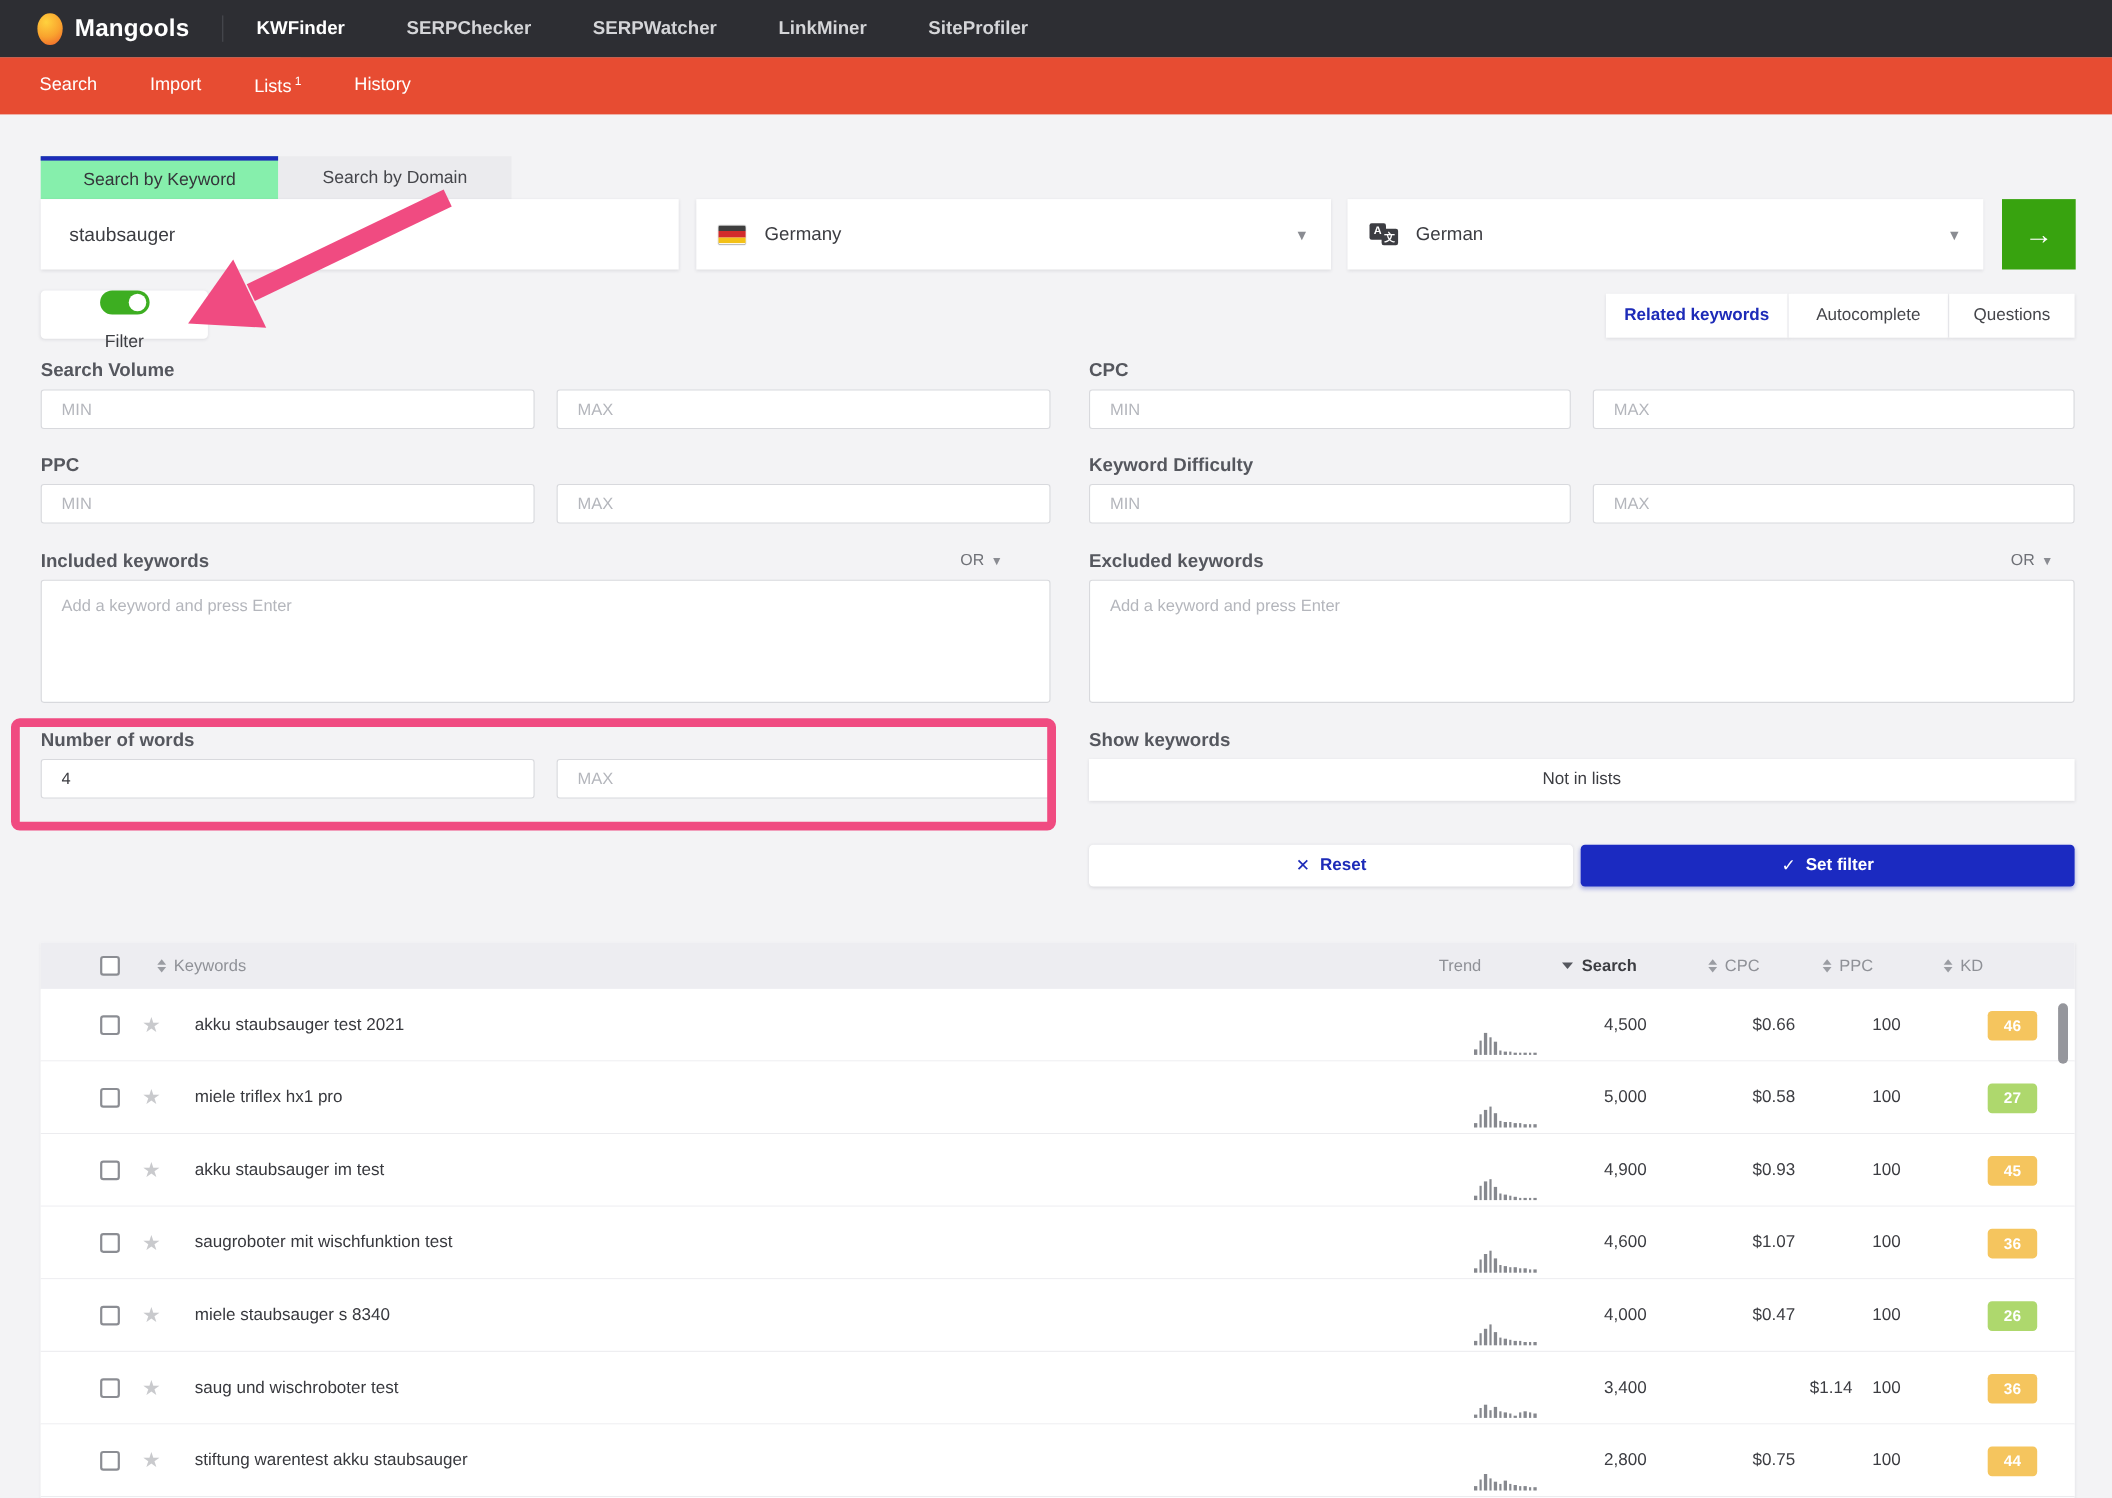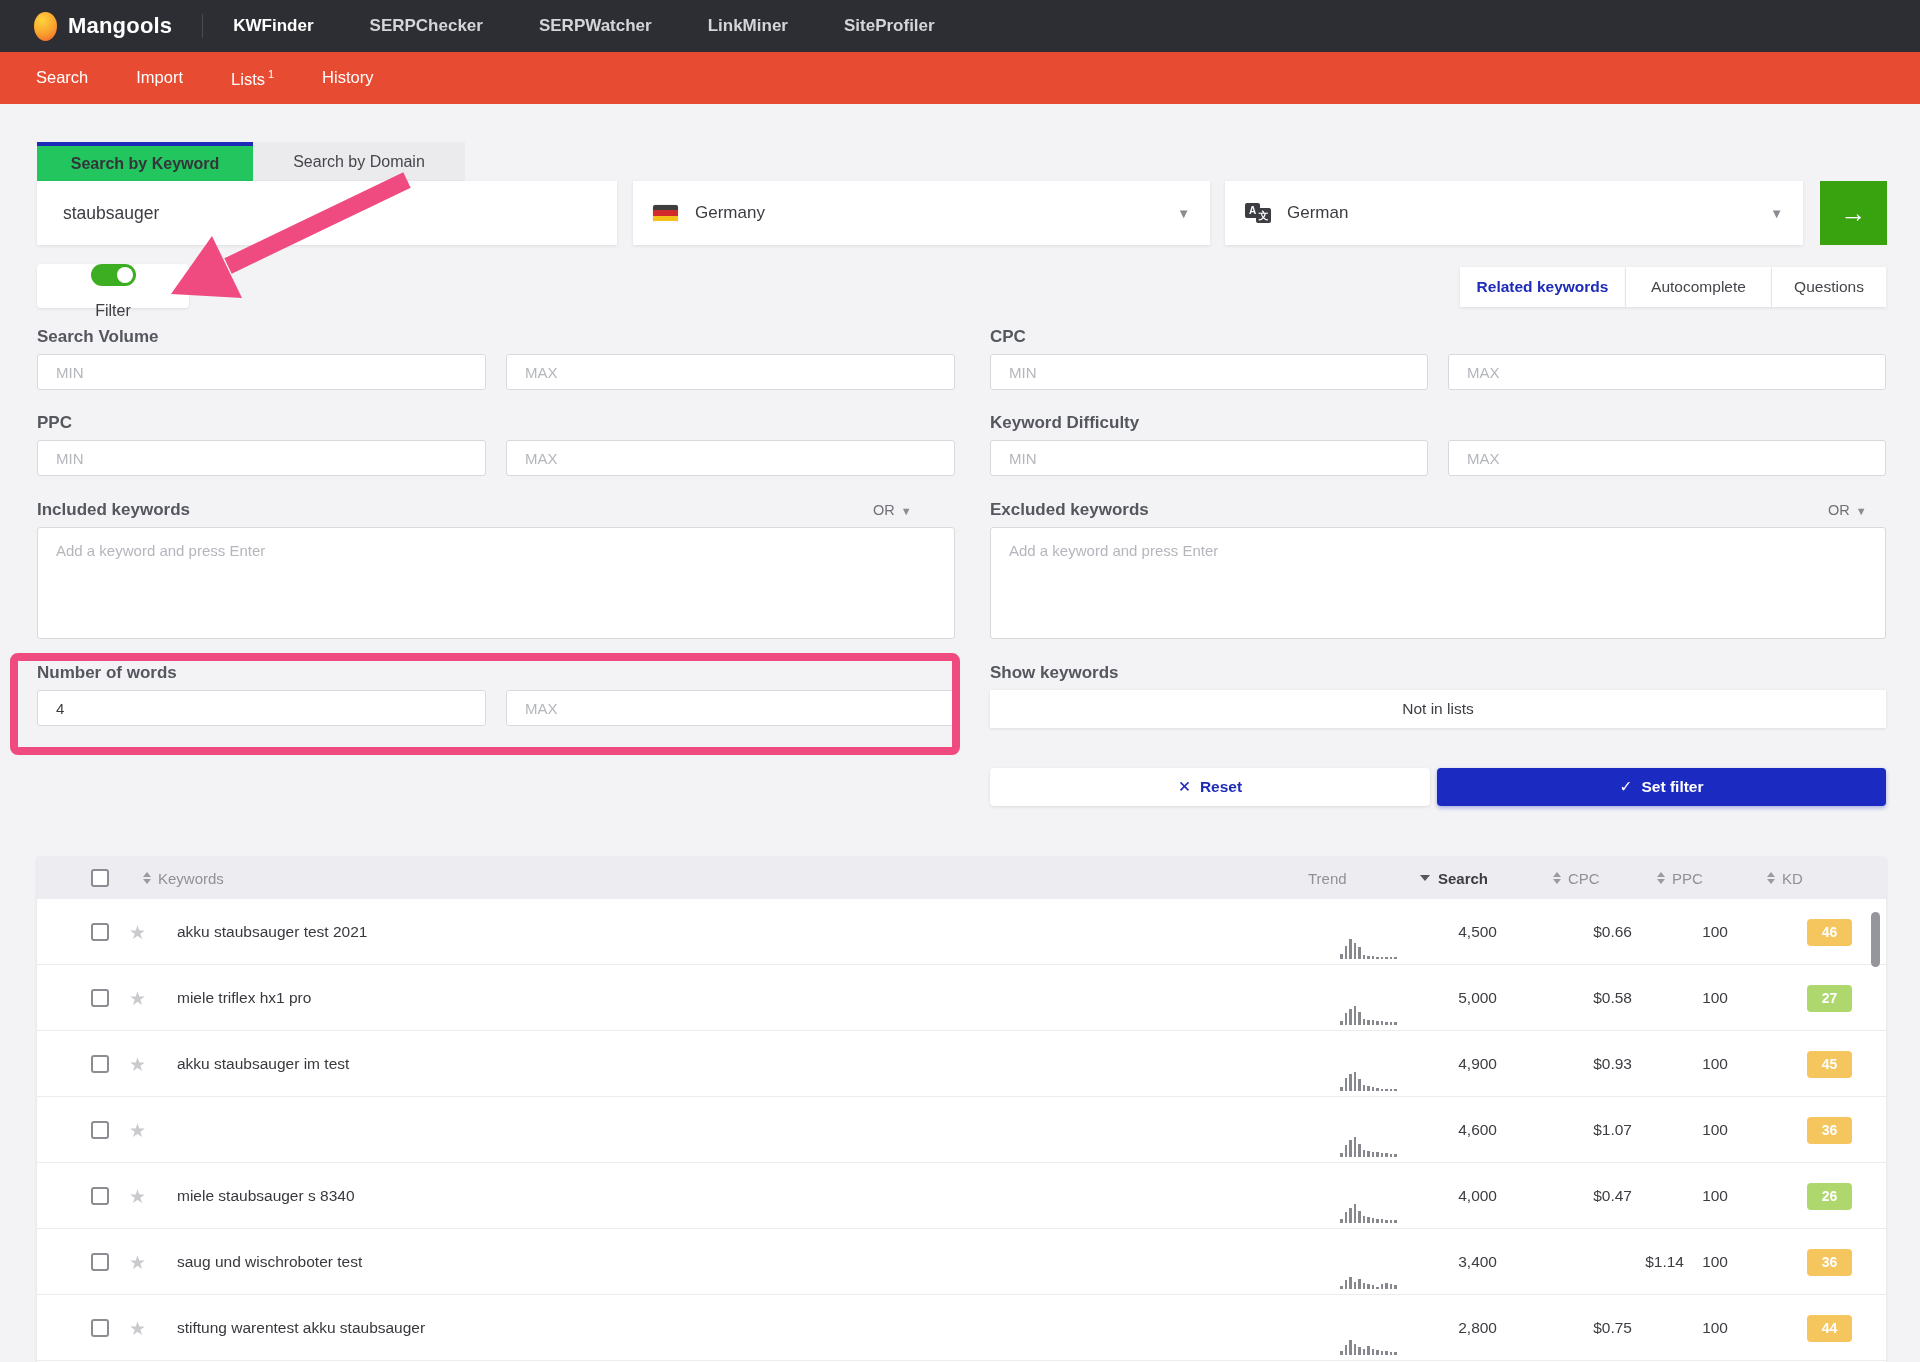--- a/index.html
+++ b/index.html
@@ -18,21 +18,21 @@
   .topnav-item.active { color:#ffffff; font-weight:700; }
 
   
   .subnav { position:absolute; left:0; top:52px; right:0; height:52px; background:#e74c32; display:flex; align-items:center; padding-left:36px; z-index:20; }
   .subnav-item { color:#fff; font-size:16.5px; margin-right:48px; cursor:pointer; position:relative; }
   .subnav-item sup { font-size:11px; margin-left:3px; }
   .notch { position:absolute; top:-9px; left:273px; width:0; height:0; border-left:9px solid transparent; border-right:9px solid transparent; border-bottom:9px solid #e74c32; }
 
   
   .kw-tab { position:absolute; height:39px; display:flex; align-items:center; justify-content:center; font-size:16px; cursor:pointer; }
-  .kw-tab.active { left:37px; top:142px; width:216px; background:#22c55e; border-top:4px solid #1d2bb8; font-weight:700; color:#34353a; }
+  .kw-tab.active { left:37px; top:142px; width:216px; background:#86efac; border-top:4px solid #1d2bb8; font-weight:400; color:#34353a; }
   .kw-tab.inactive { left:253px; top:142px; width:212px; background:#ebebee; color:#45464b; }
   .card { background:#fff; box-shadow:0 1px 3px rgba(40,40,60,.10); }
   .search-input { position:absolute; left:37px; top:181px; width:580px; height:64px; border:none; outline:none; font-size:17.5px; color:#3c3d42; padding:0 26px; font-family:inherit; }
   .select { position:absolute; top:181px; height:64px; display:flex; align-items:center; padding:0 20px; cursor:pointer; }
   .select .caret { margin-left:auto; color:#8a8c92; font-size:13px; }
   .flag-de { width:25px; height:17px; border-radius:2px; overflow:hidden; display:inline-block; margin-right:17px; box-shadow:0 0 1px rgba(0,0,0,.4); }
   .flag-de div { height:33.3%; }
   .lang-icon { position:relative; width:26px; height:20px; margin-right:16px; }
   .lang-icon span { position:absolute; width:15px; height:15px; background:#3c3d42; color:#fff; font-size:10px; font-weight:700; display:flex; align-items:center; justify-content:center; border-radius:2px; }
   .lang-icon .a { left:0; top:0; }
@@ -349,20 +349,21 @@
             <span class="kd-badge" style="background:#f5c55e">45</span>
           </div>
         </div>
         <div class="t-row" style="top: 240px;">
           <div class="cell" style="left:54px">
             <span class="checkbox"></span>
           </div>
           <div class="cell" style="left:92px">
             <span class="star">★</span>
           </div>
+          <div class="cell kw-text" style="left:140px">saugroboter mit wischfunktion test</div>
           <span class="spark">
             <i style="height:4px"></i>
             <i style="height:12px"></i>
             <i style="height:17px"></i>
             <i style="height:20px"></i>
             <i style="height:13px"></i>
             <i style="height:7px"></i>
             <i style="height:6px"></i>
             <i style="height:5px"></i>
             <i style="height:5px"></i>

